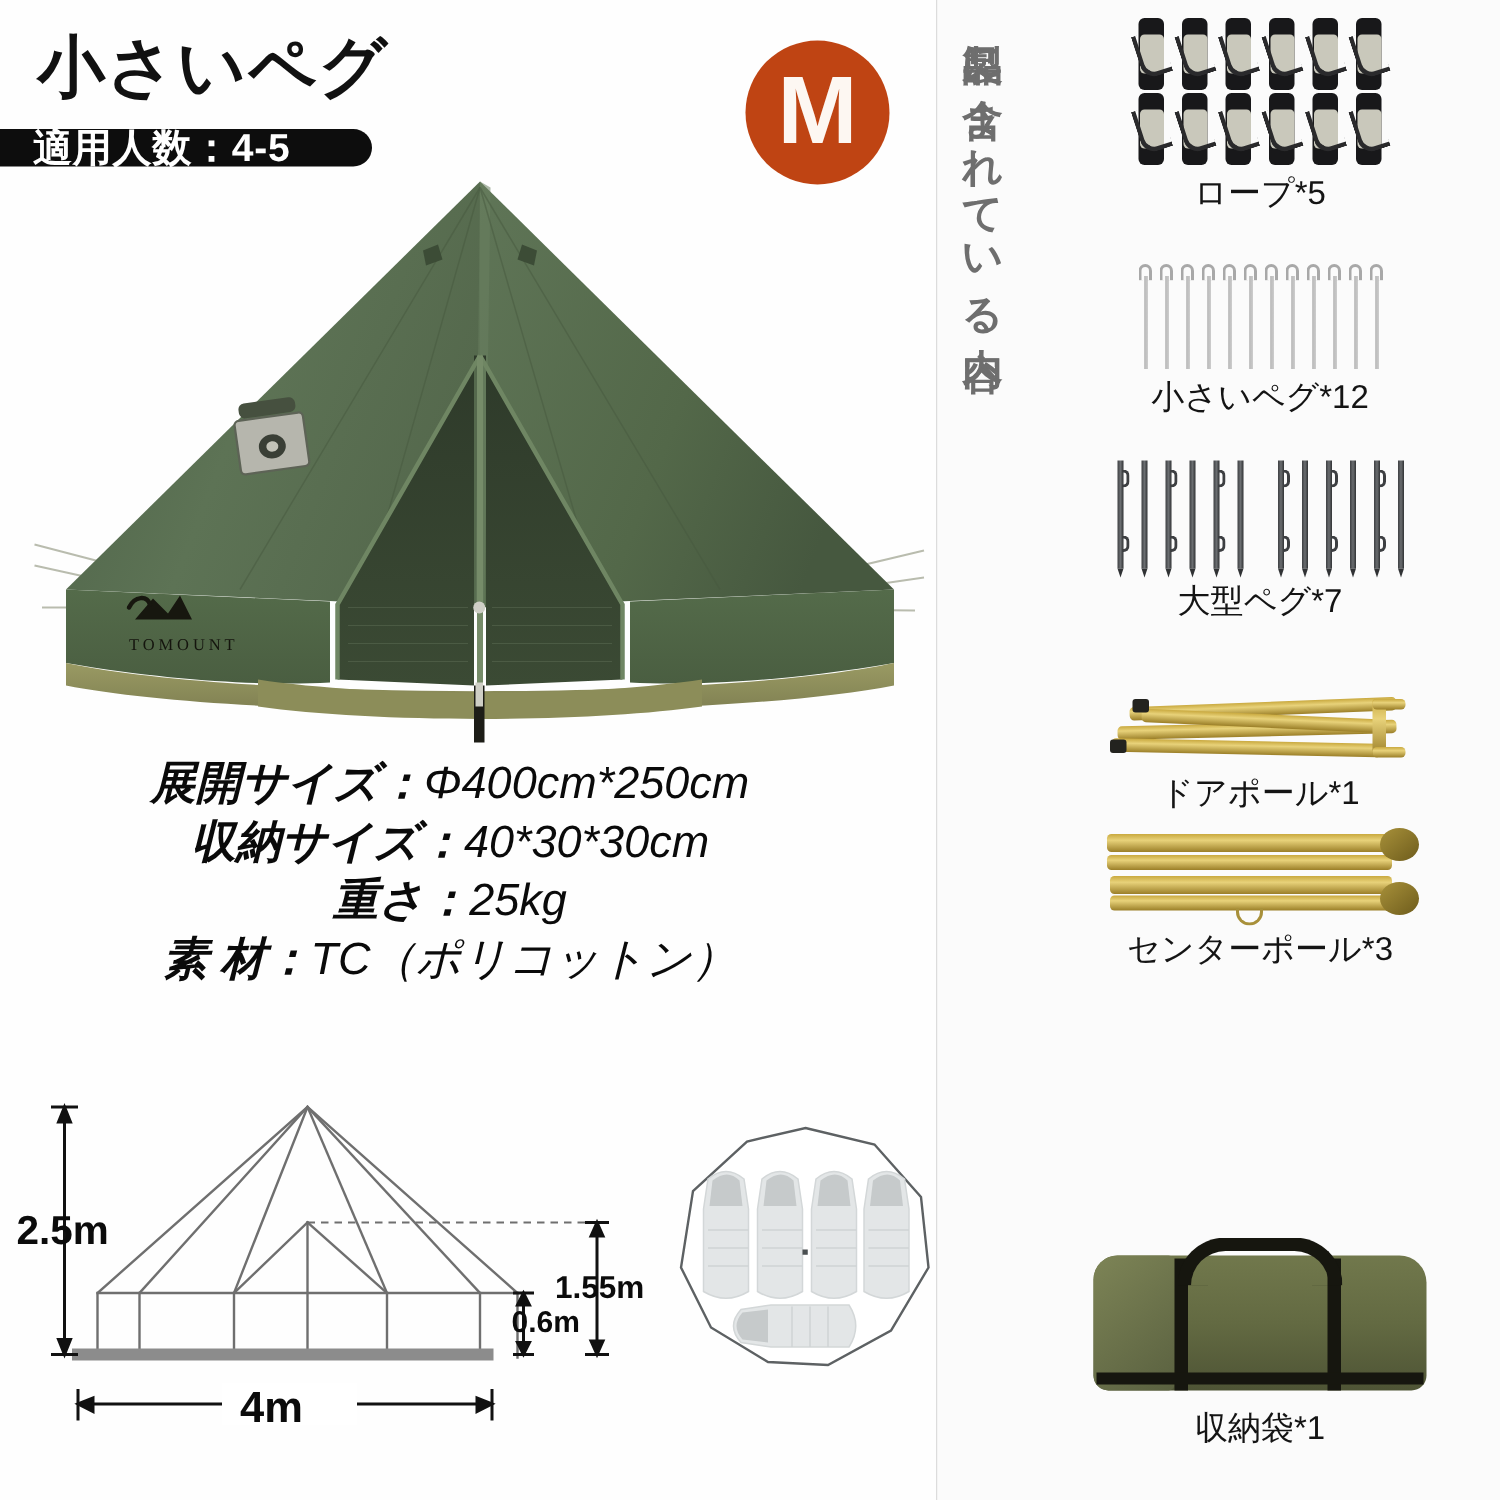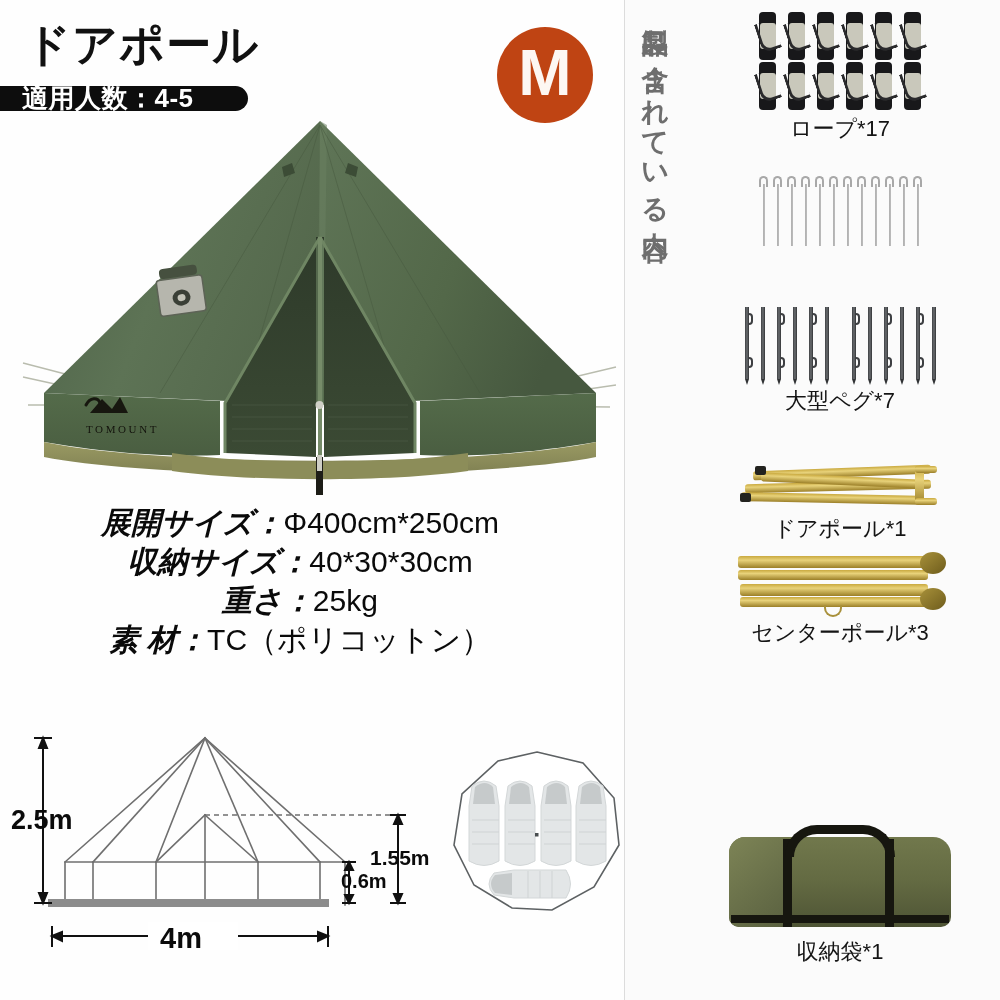--- a/index.html
+++ b/index.html
@@ -61,21 +61,21 @@
     text-align: center;
   }
   #spec-list .spec-row {
     font-size: 30px; color: #0a0a0a;
     line-height: 39px; white-space: nowrap;
   }
   #spec-list .spec-label {
     font-weight: bold; font-style: italic;
     letter-spacing: 0px;
   }
-  #spec-list .spec-value { font-weight: normal; }
+  #spec-list .spec-value { font-weight: normal; font-style: italic; }
 
   
   #elevation-diagram {
     position: absolute; left: 8px; top: 700px;
     width: 430px; height: 290px;
   }
   #floor-plan {
     position: absolute; left: 442px; top: 742px;
     width: 190px; height: 195px;
   }
@@ -189,21 +189,21 @@
   .bag-body { position: relative; }
   .strap { position: absolute; background: #16160f; }
 </style>
 </head>
 <body>
 
 <div id="page">
 
   <div id="left-panel">
 
-    <div id="page-title">ドアポール</div>
+    <div id="page-title">小さいペグ</div>
 
     <div id="capacity-badge">
       <span class="badge-text">適用人数：4-5</span>
     </div>
 
     <div id="size-badge">
       <span class="size-letter">M</span>
     </div>
 
     <svg id="tent-photo" viewBox="0 0 600 390" xmlns="http://www.w3.org/2000/svg">
@@ -486,21 +486,21 @@
             <div class="rope-tensioner"></div>
             <div class="rope-cord"></div>
           </div>
         <div class="rope-unit">
             <div class="rope-body"></div>
             <div class="rope-tensioner"></div>
             <div class="rope-cord"></div>
           </div>
       </div>
     </div>
-    <div class="item-label">ロープ*17</div>
+    <div class="item-label">ロープ*5</div>
   </div>
 
   <div class="content-item" style="top:176px;">
     <div class="item-figure">
       <div class="smallpeg-row">
         <div class="small-peg">
             <div class="sp-hook"></div>
             <div class="sp-shaft"></div>
           </div>
         <div class="small-peg">
@@ -542,20 +542,21 @@
         <div class="small-peg">
             <div class="sp-hook"></div>
             <div class="sp-shaft"></div>
           </div>
         <div class="small-peg">
             <div class="sp-hook"></div>
             <div class="sp-shaft"></div>
           </div>
       </div>
     </div>
+    <div class="item-label">小さいペグ*12</div>
   </div>
 
   <div class="content-item" style="top:307px;">
     <div class="item-figure">
       <div class="bigpeg-groups">
         <div class="bigpeg-group">
           <div class="big-peg">
               <div class="bp-shaft"></div>
               <div class="bp-hook-top"></div>
               <div class="bp-hook-bot"></div>

